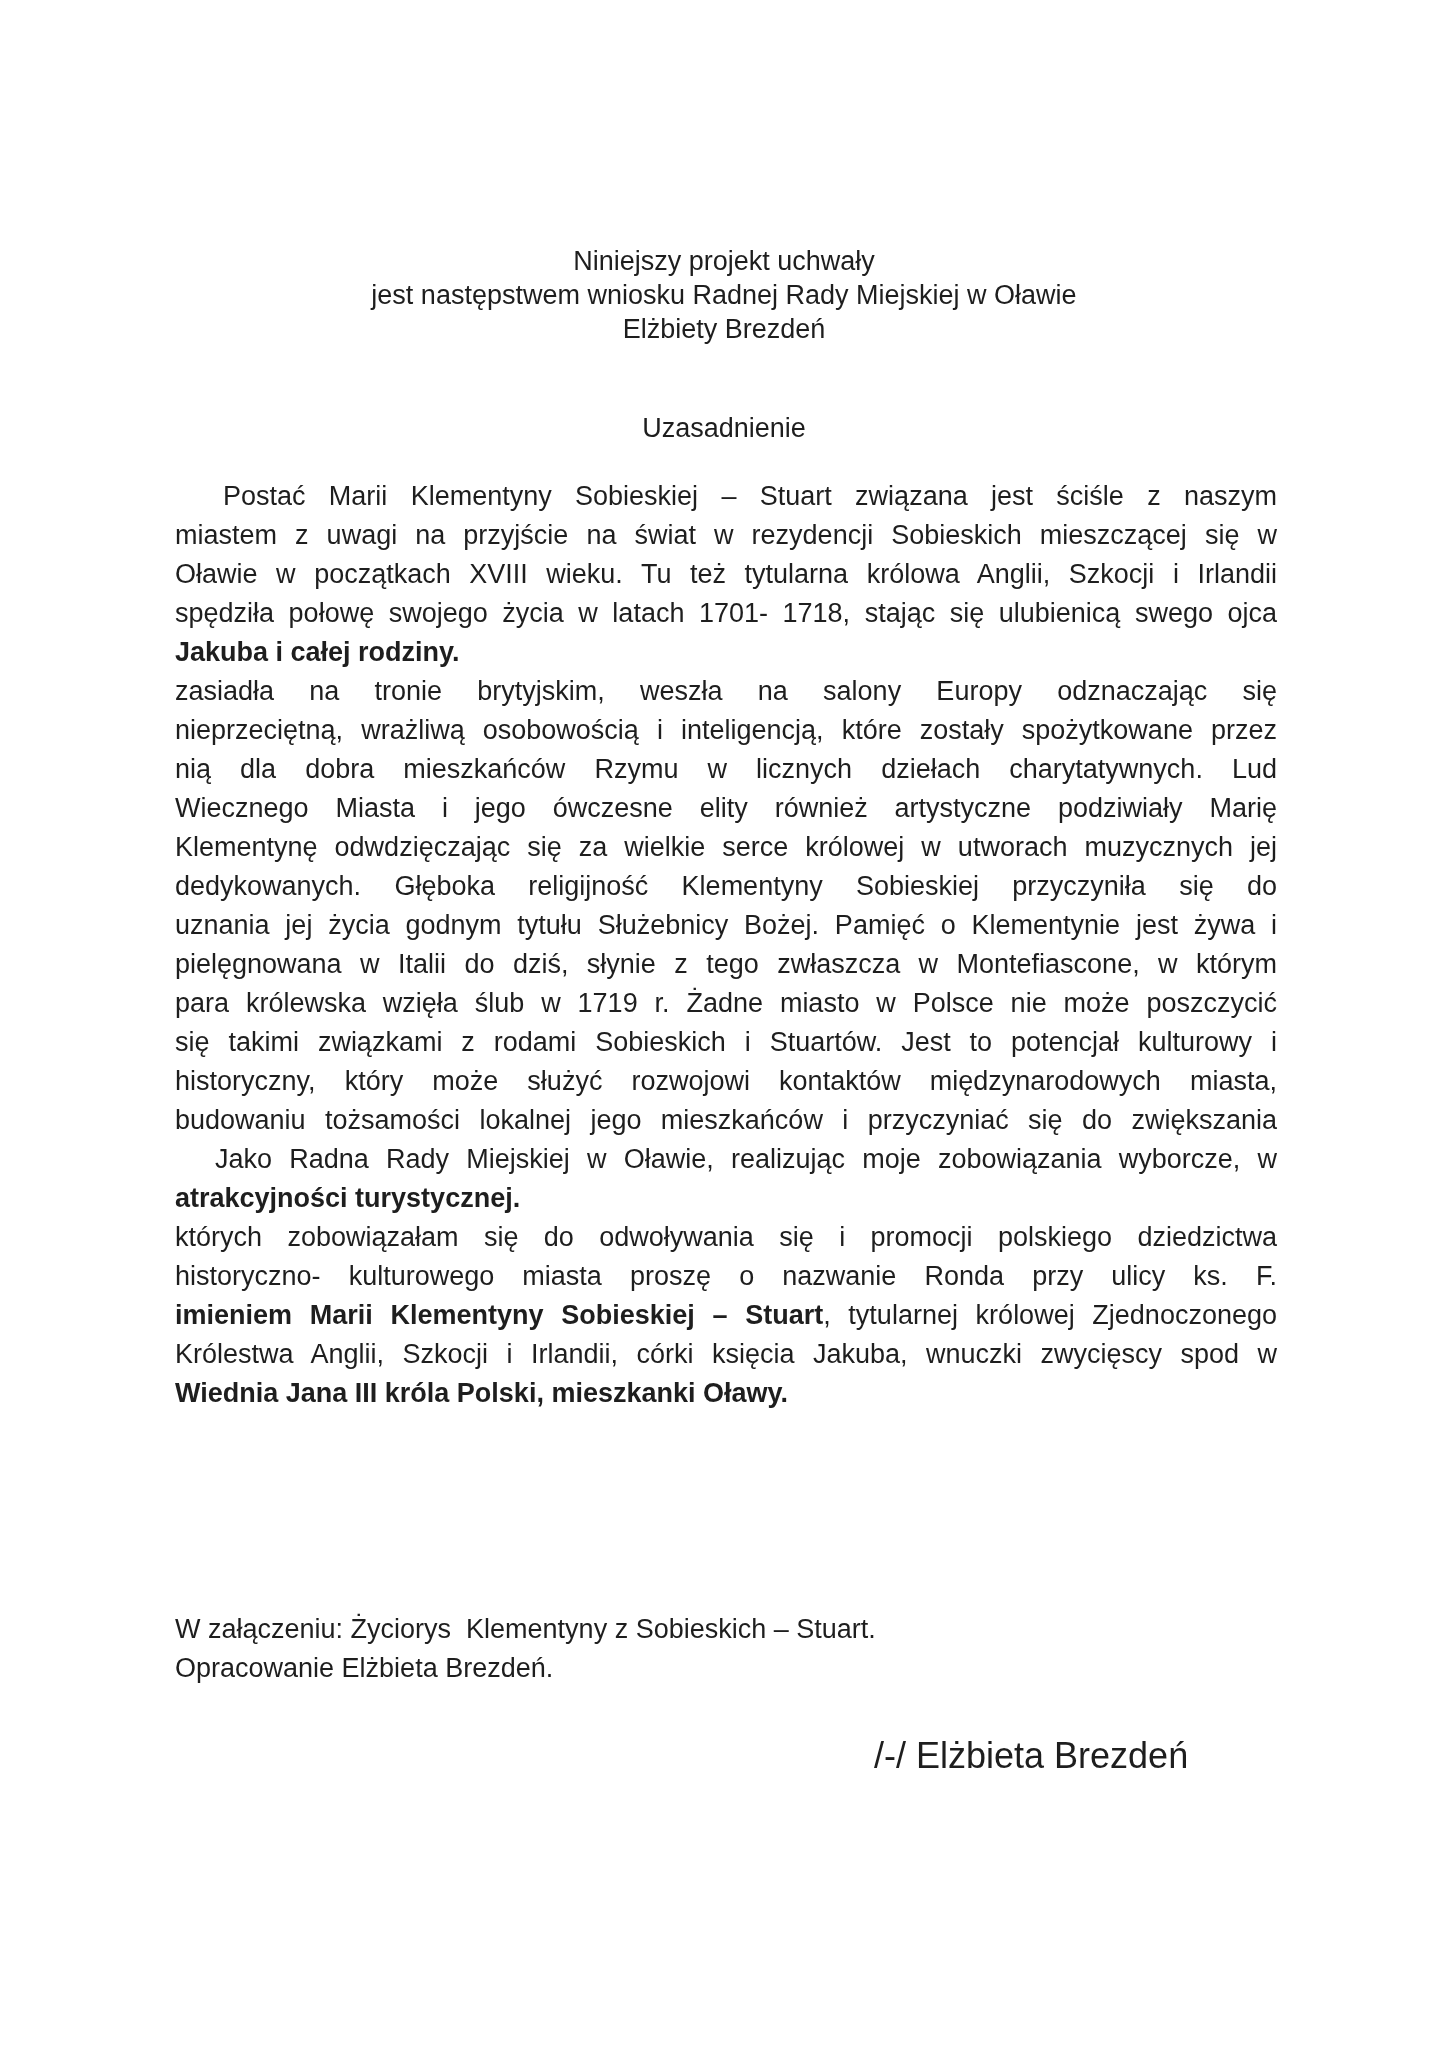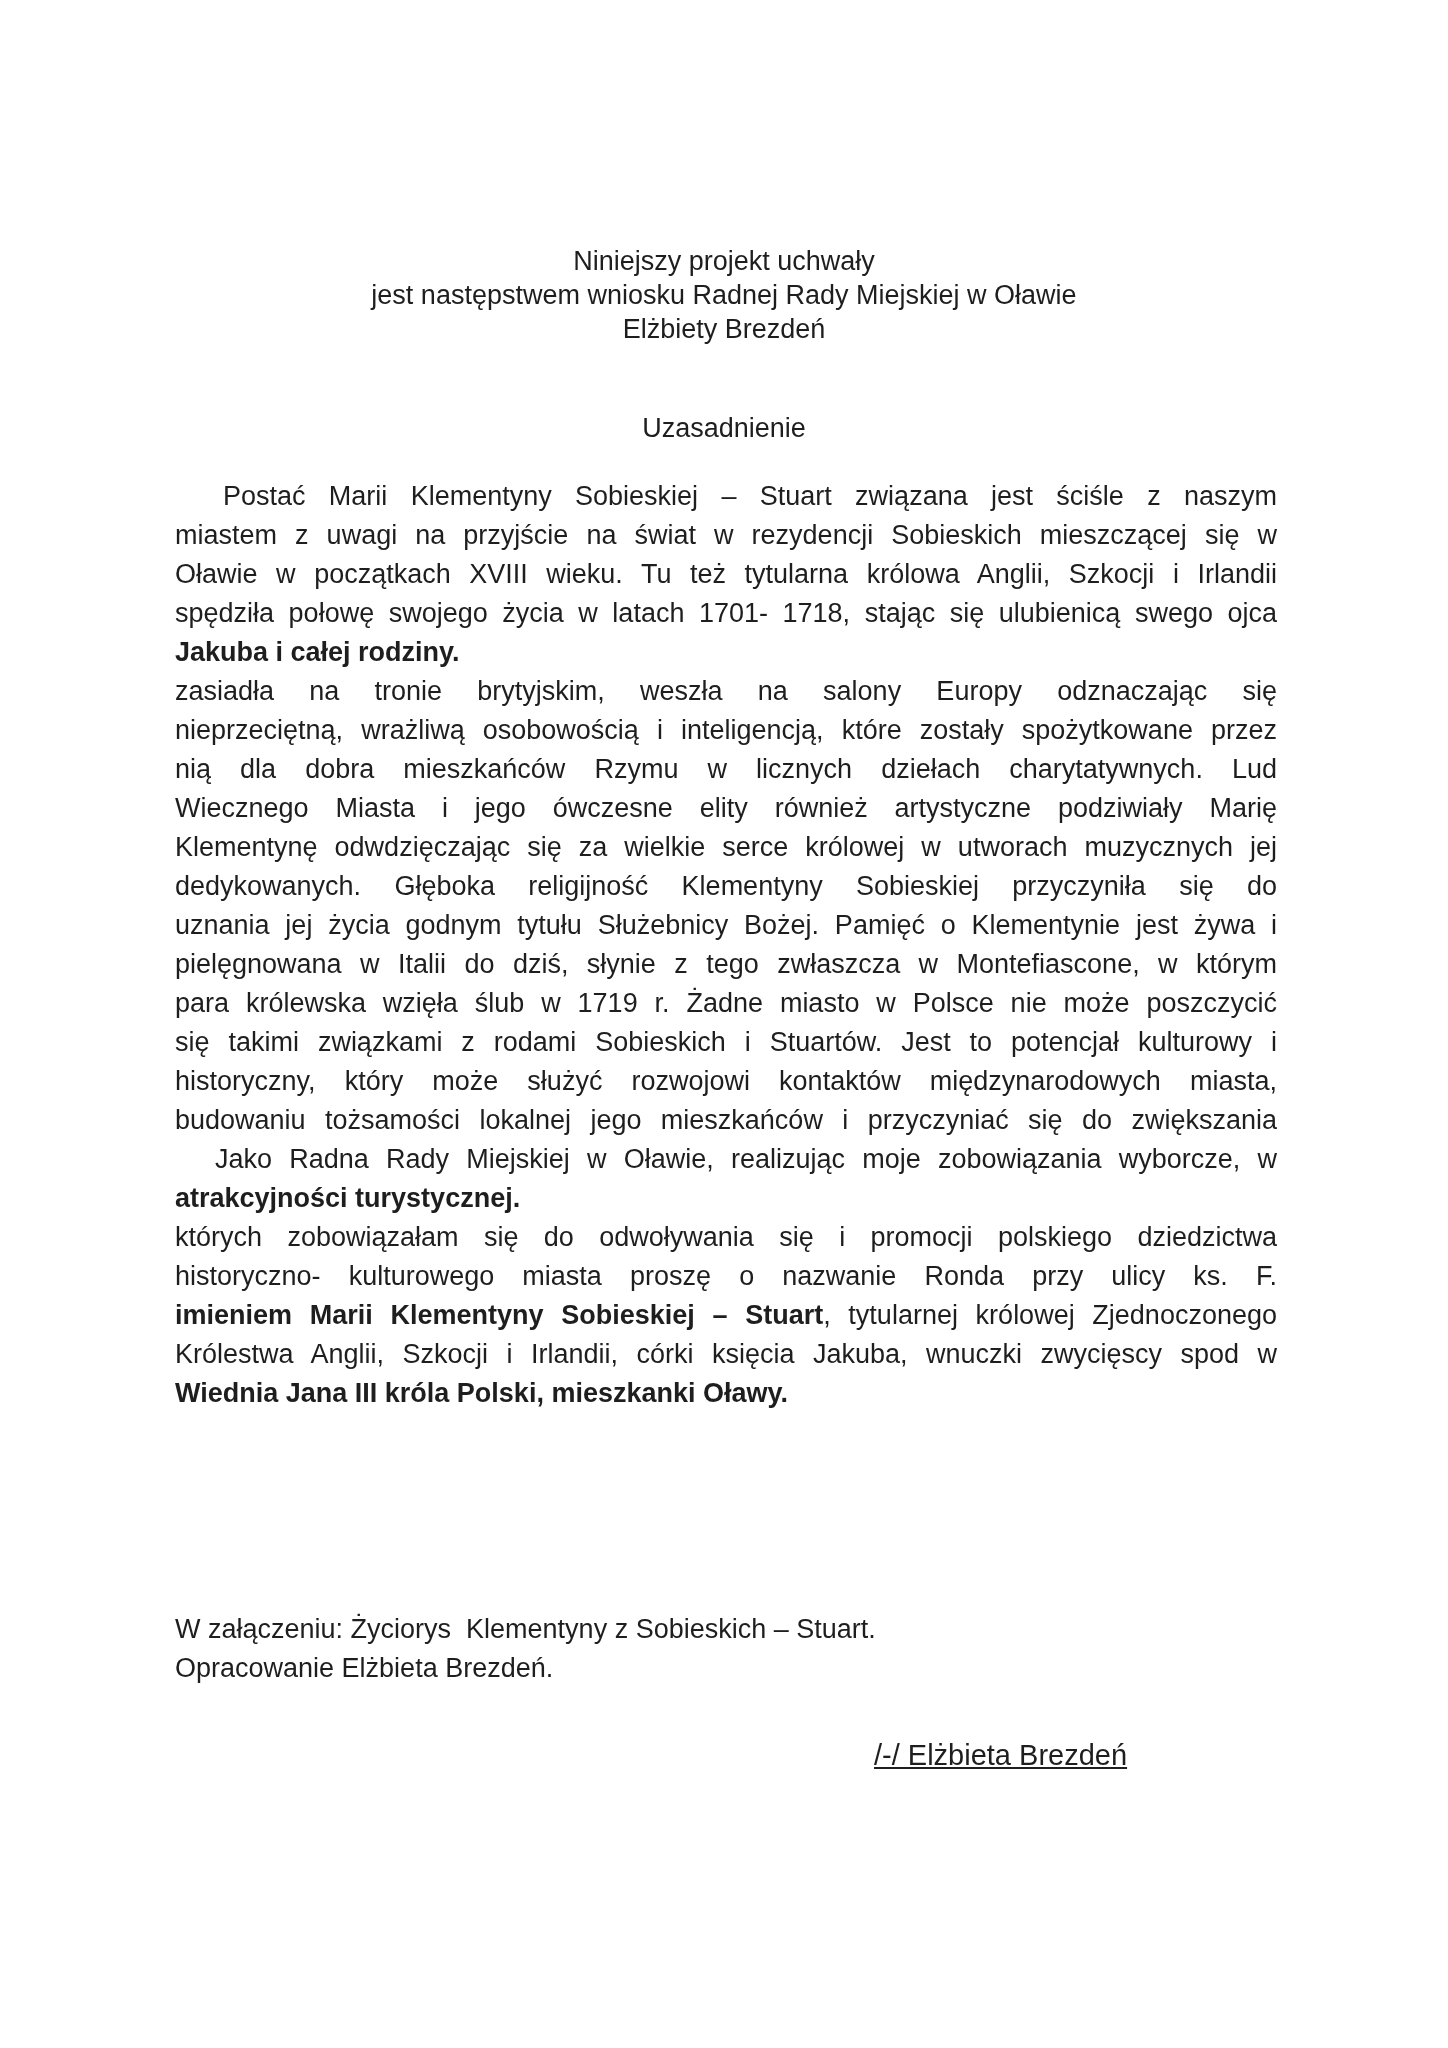--- a/index.html
+++ b/index.html
@@ -10,21 +10,21 @@
             font-size: 27px; line-height: 34px; }
   .title { position: absolute; left: 0; width: 1448px; top: 411px; text-align: center;
            font-size: 27px; font-weight: normal; line-height: 34px; }
   .body { position: absolute; left: 175px; width: 1102px; top: 477px; font-size: 27px; line-height: 39px; }
   .line { display: block; height: 39px; white-space: nowrap; text-align: justify; text-align-last: justify; }
   .line.last { text-align-last: left; font-weight: bold; }
   .line.indent { padding-left: 48px; }
   .line.indent2 { padding-left: 40px; }
   b { font-weight: bold; }
   .attach { position: absolute; left: 175px; top: 1610px; font-size: 27px; line-height: 39px; }
-  .sign { position: absolute; left: 874px; top: 1736px; font-size: 29px; line-height: 39px; text-decoration: underline; }
+  .sign { position: absolute; left: 874px; top: 1736px; font-size: 36px; line-height: 39px; }
 </style>
 </head>
 <body>
 
 <div class="page">
 
   <div class="header">
     <div>Niniejszy projekt uchwały</div>
     <div>jest następstwem wniosku Radnej Rady Miejskiej w Oławie</div>
     <div>Elżbiety Brezdeń</div>

